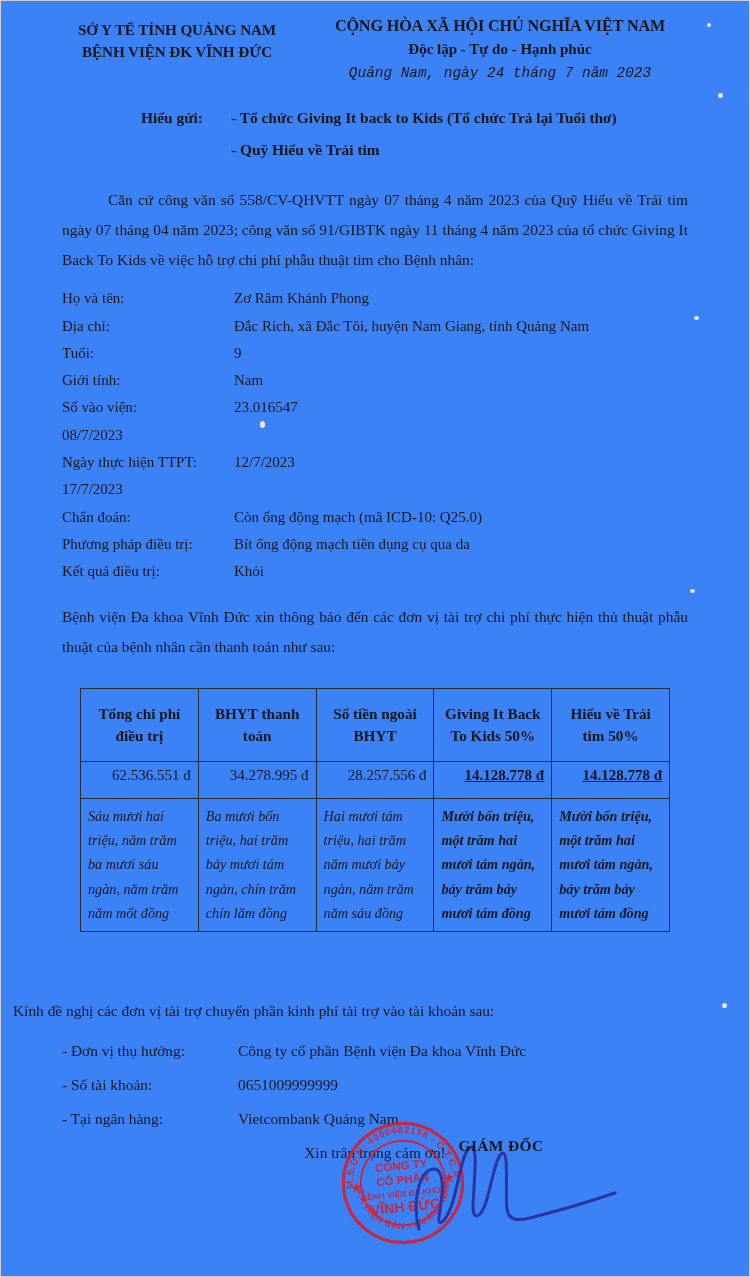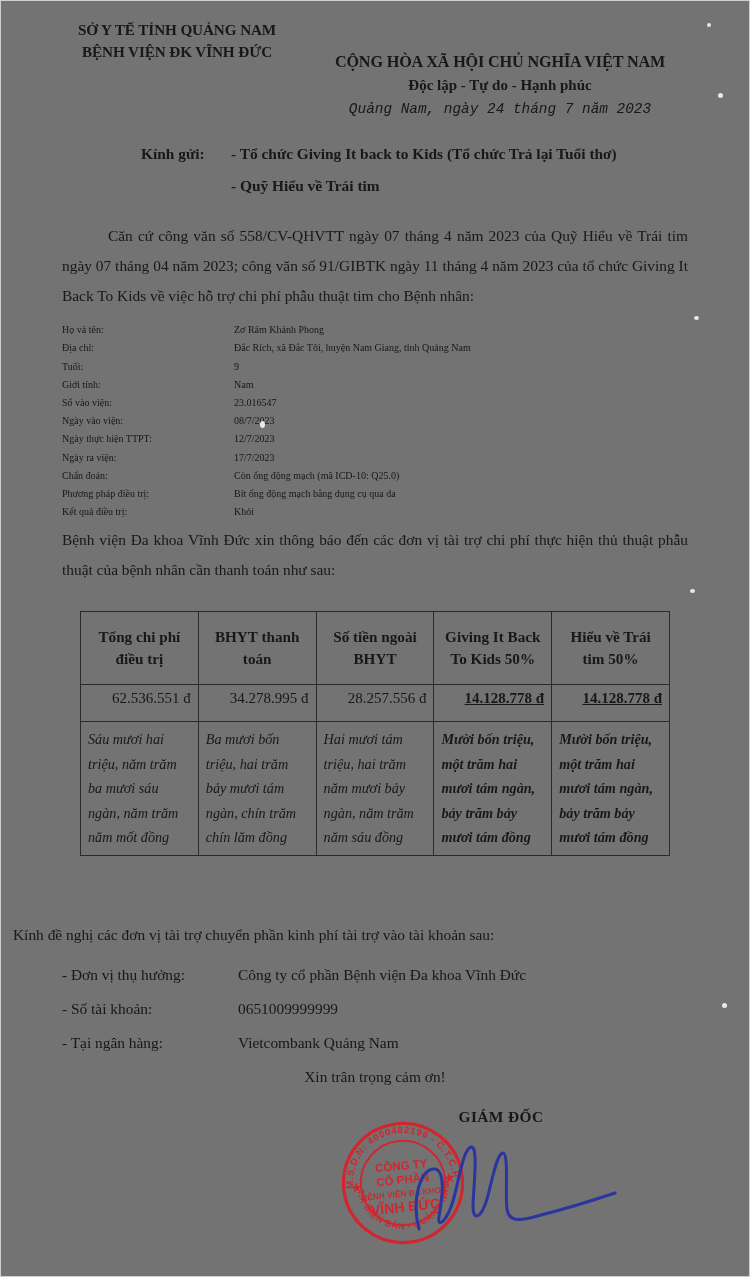--- a/index.html
+++ b/index.html
@@ -13,21 +13,21 @@
     height: 1277px;
     font-family: "Liberation Serif", "DejaVu Serif", serif;
     color: #17171c;
     overflow: hidden;
   }
 
   #page {
     position: relative;
     width: 750px;
     height: 1277px;
-    background: #737373;
+    background: #3b82f6;
     box-sizing: border-box;
     border: 1px solid #cfcfcf;
     overflow: hidden;
   }
 
   
   .header {
     display: flex;
     padding: 14px 0 0 0;
   }
@@ -35,21 +35,20 @@
     width: 300px;
     padding-left: 52px;
     box-sizing: border-box;
     text-align: center;
     padding-top: 4px;
   }
   .header-right {
     flex: 1;
     text-align: center;
     padding-right: 50px;
-    margin-top: 36px;
   }
   .org-line {
     font-weight: bold;
     font-size: 15.2px;
     letter-spacing: -0.1px;
     line-height: 1.42;
     white-space: nowrap;
   }
   .nation-line {
     font-weight: bold;
@@ -112,22 +111,22 @@
     margin-top: 4px;
   }
   .para.request {
     margin-top: 0;
     margin-left: 12px;
   }
 
   
   .fields {
     width: 626px;
-    margin: 10px auto 4px auto;
-    font-size: 10px;
+    margin: 10px auto 16px auto;
+    font-size: 15px;
   }
   .field-row {
     display: flex;
     align-items: baseline;
     line-height: 1.82;
   }
   .field-label {
     width: 172px;
     flex-shrink: 0;
   }
@@ -201,21 +200,21 @@
     width: 626px;
     margin: 4px auto 0 auto;
     font-size: 15.4px;
     text-align: center;
   }
 
   
   .signature-block {
     position: absolute;
     left: 355px;
-    top: 1107px;
+    top: 1136px;
     width: 290px;
     text-align: center;
   }
   .sig-title {
     font-weight: bold;
     font-size: 15.4px;
     letter-spacing: 0.4px;
     position: relative;
     z-index: 5;
   }
@@ -279,21 +278,21 @@
     </div>
     <div class="header-right">
       <div class="nation-line">CỘNG HÒA XÃ HỘI CHỦ NGHĨA VIỆT NAM</div>
       <div class="motto-line">Độc lập - Tự do - Hạnh phúc</div>
       <div class="date-line">Quảng Nam, ngày 24 tháng 7 năm 2023</div>
     </div>
   </div>
 
   <div class="addressee">
     <div class="addressee-row">
-      <div class="addressee-label">Kính gửi:</div>
+      <div class="addressee-label">Hiểu gửi:</div>
       <div class="addressee-value">- Tổ chức Giving It back to Kids (Tổ chức Trả lại Tuổi thơ)</div>
     </div>
     <div class="addressee-row indented">
       <div class="addressee-label">Kính gửi:</div>
       <div class="addressee-value">- Quỹ Hiểu về Trái tim</div>
     </div>
   </div>
 
   <div class="para intro">Căn cứ công văn số 558/CV-QHVTT ngày 07 tháng 4 năm 2023 của Quỹ Hiểu về Trái tim ngày 07 tháng 04 năm 2023; công văn số 91/GIBTK ngày 11 tháng 4 năm 2023 của tổ chức Giving It Back To Kids về việc hỗ trợ chi phí phẫu thuật tim cho Bệnh nhân:</div>
 
@@ -312,38 +311,36 @@
     </div>
     <div class="field-row">
       <div class="field-label">Giới tính:</div>
       <div class="field-value">Nam</div>
     </div>
     <div class="field-row">
       <div class="field-label">Số vào viện:</div>
       <div class="field-value">23.016547</div>
     </div>
     <div class="field-row">
-      <div class="field-label">Ngày vào viện:</div>
       <div class="field-value">08/7/2023</div>
     </div>
     <div class="field-row">
       <div class="field-label">Ngày thực hiện TTPT:</div>
       <div class="field-value">12/7/2023</div>
     </div>
     <div class="field-row">
-      <div class="field-label">Ngày ra viện:</div>
       <div class="field-value">17/7/2023</div>
     </div>
     <div class="field-row">
       <div class="field-label">Chẩn đoán:</div>
       <div class="field-value">Còn ống động mạch (mã ICD-10: Q25.0)</div>
     </div>
     <div class="field-row">
       <div class="field-label">Phương pháp điều trị:</div>
-      <div class="field-value">Bít ống động mạch bằng dụng cụ qua da</div>
+      <div class="field-value">Bít ống động mạch tiền dụng cụ qua da</div>
     </div>
     <div class="field-row">
       <div class="field-label">Kết quả điều trị:</div>
       <div class="field-value">Khỏi</div>
     </div>
   </div>
 
   <div class="para notice">Bệnh viện Đa khoa Vĩnh Đức xin thông báo đến các đơn vị tài trợ chi phí thực hiện thủ thuật phẫu thuật của bệnh nhân cần thanh toán như sau:</div>
 
   <div class="cost-table-wrap">

